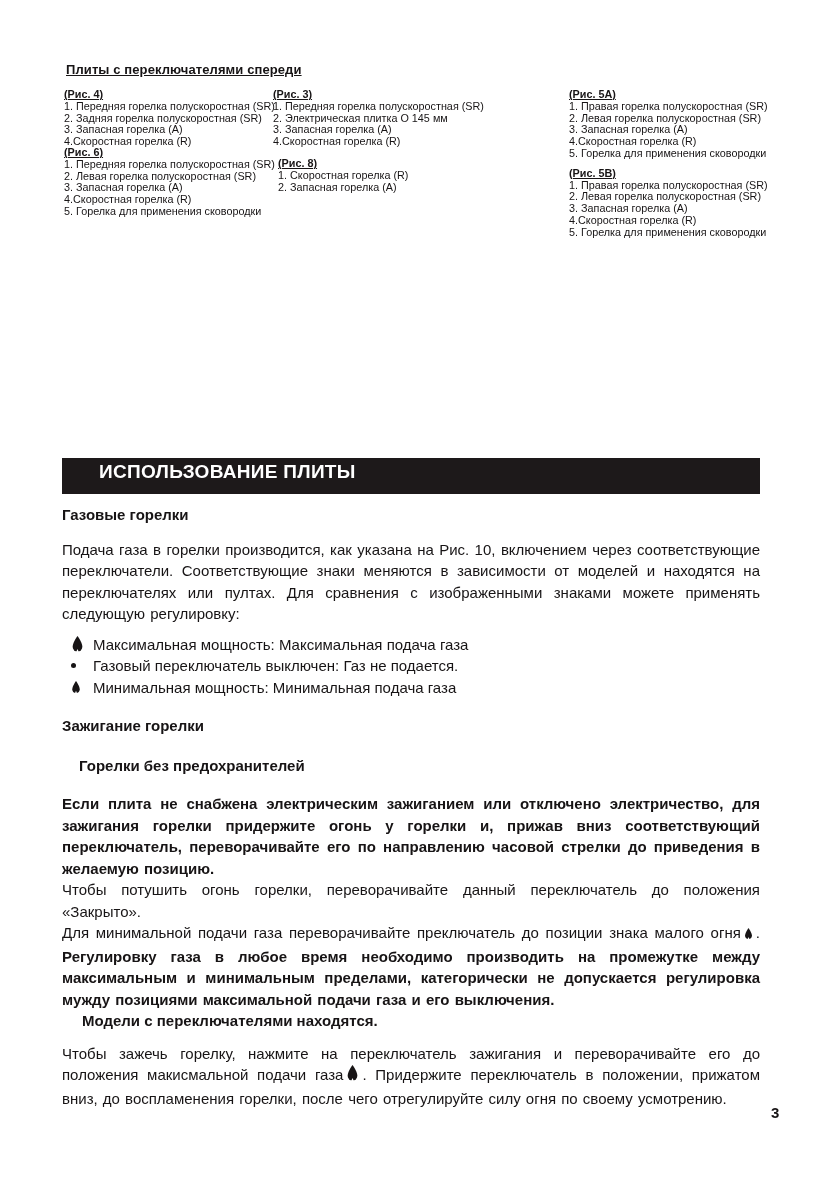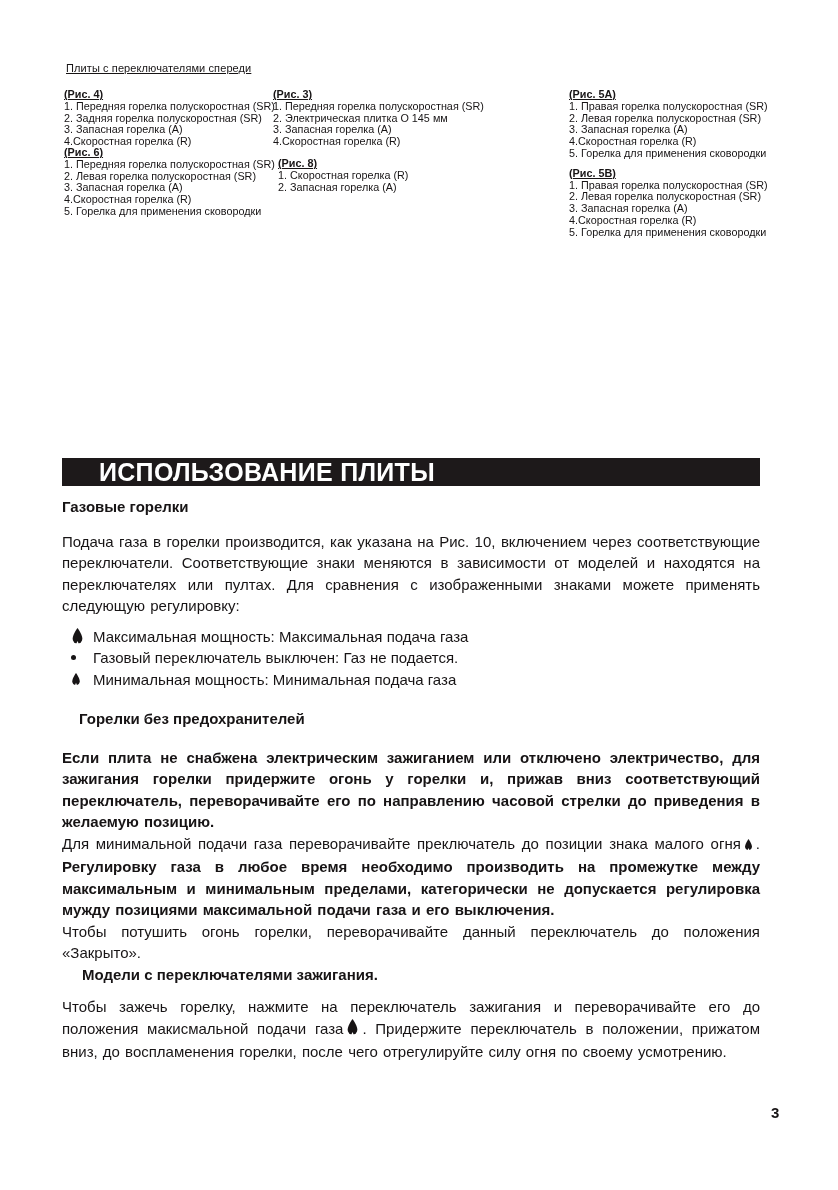--- a/index.html
+++ b/index.html
@@ -4,41 +4,41 @@
 <style>
   html,body { margin:0; padding:0; background:#e8e8e8; }
   .page {
     position:relative; width:838px; height:1190px; background:#ffffff;
     font-family:"Liberation Sans", sans-serif; color:#171415; overflow:hidden;
     margin:0 auto;
   }
   
   .top-heading {
     position:absolute; left:66px; top:62px;
-    font-size:11px; font-weight:normal; text-decoration:underline;
+    font-size:13px; font-weight:bold; text-decoration:underline;
     letter-spacing:0.1px;
   }
   .col { position:absolute; top:89px; font-size:10.8px; line-height:11.8px; white-space:nowrap; }
   .col-1 { left:52px;margin-left:12px; }
   .col-2 { left:273px; }
   .col-3 { left:521px;margin-left:48px; }
   .fig-label { font-weight:bold; text-decoration:underline; }
   .g-fig6  { margin-top:-1px; }
   .g-fig7  { margin-top:18px; padding-left:5px; }
   .g-fig8  { margin-top:10px; padding-left:5px; }
   .g-fig5b { margin-top:8px; }
 
   
   .body-block {
     position:absolute; left:62px; top:458px; width:698px;
     font-size:15px; line-height:21.5px;
   }
   .banner {
-    width:100%; height:28px; background:#1d191a; color:#ffffff;
-    font-size:25px; font-weight:bold; line-height:28px;
+    width:100%; height:36px; background:#1d191a; color:#ffffff;
+    font-size:19px; font-weight:bold; line-height:28px;
     padding-left:37px; box-sizing:border-box; letter-spacing:0.3px;
   }
   .h-main { font-weight:bold; margin-top:10px; }
   .para { text-align:justify; margin:0; word-spacing:1px; }
   .p-intro { margin-top:13px; }
   .bullet-list { margin-top:9px; }
   .bullet-row { display:flex; align-items:center; }
   .bullet-icon-cell { flex:0 0 31px; width:31px; display:flex; align-items:center; padding-left:9px; box-sizing:border-box; }
   .dot { width:5px; height:5px; border-radius:50%; background:#171415; }
   .h-ignition { font-weight:bold; margin-top:17px; }
@@ -139,33 +139,34 @@
         <span class="bullet-icon-cell">
           <svg width="10" height="13" viewBox="0 0 20 27">
               <path d="M10 0 C10 0 2.3 10.5 2.3 17 A7.7 7.7 0 0 0 17.7 17 C17.7 10.5 10 0 10 0 Z" fill="#171415"></path>
               <path d="M7.2 27 L10 20.5 L12.8 27 Z" fill="#ffffff"></path>
             </svg>
         </span>
         <span>Минимальная мощность: Минимальная подача газа</span>
       </div>
     </div>
 
+    <div class="h-ignition">Зажигание горелки</div>
     <div class="h-sub1">Горелки без предохранителей</div>
 
     <p class="para p-after-sub">Если плита не снабжена электрическим зажиганием или отключено электричество, для зажигания горелки придержите огонь у горелки и, прижав вниз соответствующий переключатель, переворачивайте его по направлению часовой стрелки до приведения в желаемую позицию.</p>
+
+    <p class="para">Чтобы потушить огонь горелки, переворачивайте данный переключатель до положения «Закрыто».</p>
 
     <p class="para"><span>Для минимальной подачи газа переворачивайте преключатель до позиции знака малого огня</span><span class="flame"><svg width="9" height="12" viewBox="0 0 20 27">
             <path d="M10 0 C10 0 2.3 10.5 2.3 17 A7.7 7.7 0 0 0 17.7 17 C17.7 10.5 10 0 10 0 Z" fill="#171415"></path>
             <path d="M7.2 27 L10 20.5 L12.8 27 Z" fill="#ffffff"></path>
           </svg></span><span>.</span>
       <b>Регулировку газа в любое время необходимо производить на промежутке между максимальным и минимальным пределами, категорически не допускается регулировка мужду позициями максимальной подачи газа и его выключения.</b></p>
 
-    <p class="para">Чтобы потушить огонь горелки, переворачивайте данный переключатель до положения «Закрыто».</p>
-
-    <div class="h-sub2">Модели с переключателями зажигания.</div>
+    <div class="h-sub2">Модели с переключателями находятся.</div>
 
     <p class="para p-last"><span>Чтобы зажечь горелку, нажмите на переключатель зажигания и переворачивайте его до положения макисмальной подачи газа</span><span class="flame"><svg width="13" height="17" viewBox="0 0 20 27">
             <path d="M10 0 C10 0 2.3 10.5 2.3 17 A7.7 7.7 0 0 0 17.7 17 C17.7 10.5 10 0 10 0 Z" fill="#171415"></path>
             <path d="M7.2 27 L10 20.5 L12.8 27 Z" fill="#ffffff"></path>
           </svg></span><span>. Придержите переключатель в положении, прижатом вниз, до воспламенения горелки, после чего отрегулируйте силу огня по своему усмотрению.</span></p>
 
   </div>
 
   <div class="page-num">3</div>
 

